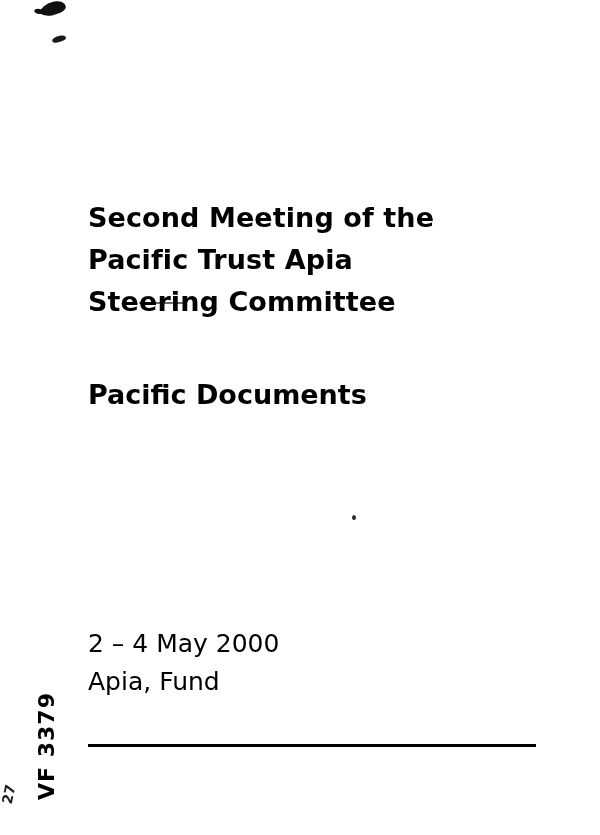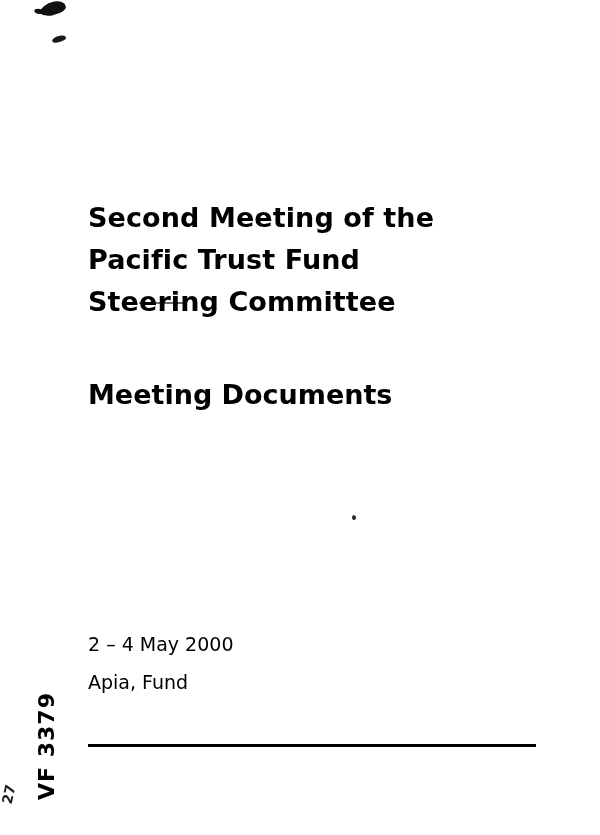--- a/index.html
+++ b/index.html
@@ -90,21 +90,21 @@
   }
 
   
   .meta {
     position: absolute;
     left: 88px;
     top: 625px;
     width: 420px;
   }
   .meta-line {
-    font-size: 19px;
+    font-size: 25px;
     font-weight: normal;
     line-height: 38px;
     white-space: nowrap;
   }
 
   
   .rule {
     position: absolute;
     left: 88px;
     top: 744px;
@@ -151,25 +151,25 @@
 
 <div class="page">
 
   <div class="smudge-a"></div>
   <div class="smudge-b"></div>
   <div class="speck s1"></div>
   <div class="speck s2"></div>
 
   <div class="title-block">
     <div class="title-line">Second Meeting of the</div>
-    <div class="title-line">Pacific Trust Fund</div>
+    <div class="title-line">Pacific Trust Apia</div>
     <div class="title-line">Steering Committee</div>
   </div>
 
-  <div class="subtitle">Meeting Documents</div>
+  <div class="subtitle">Pacific Documents</div>
 
   <div class="meta">
     <div class="meta-line">2 – 4 May 2000</div>
     <div class="meta-line">Apia, Fund</div>
   </div>
 
   <div class="rule"></div>
 
   <div class="shelfmark">
     <span class="sm-text">VF 3379</span>

